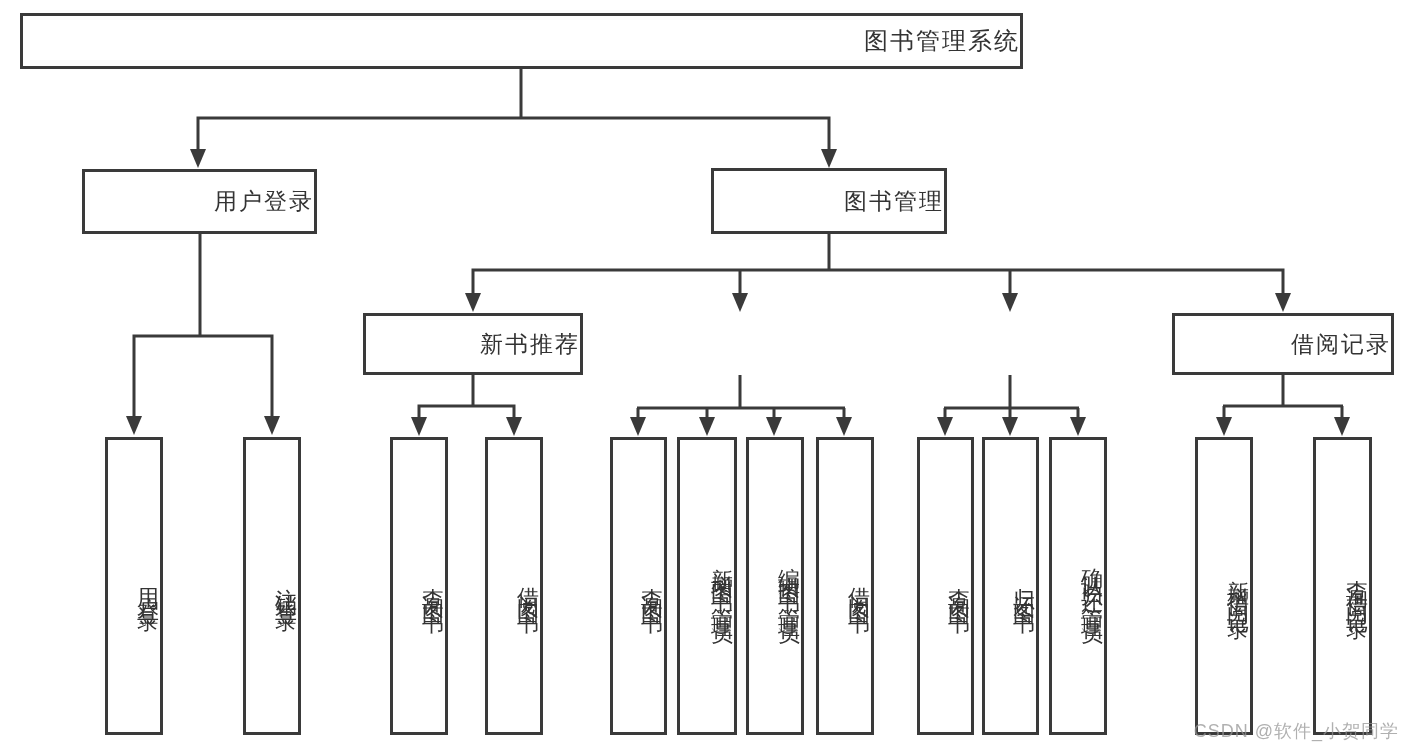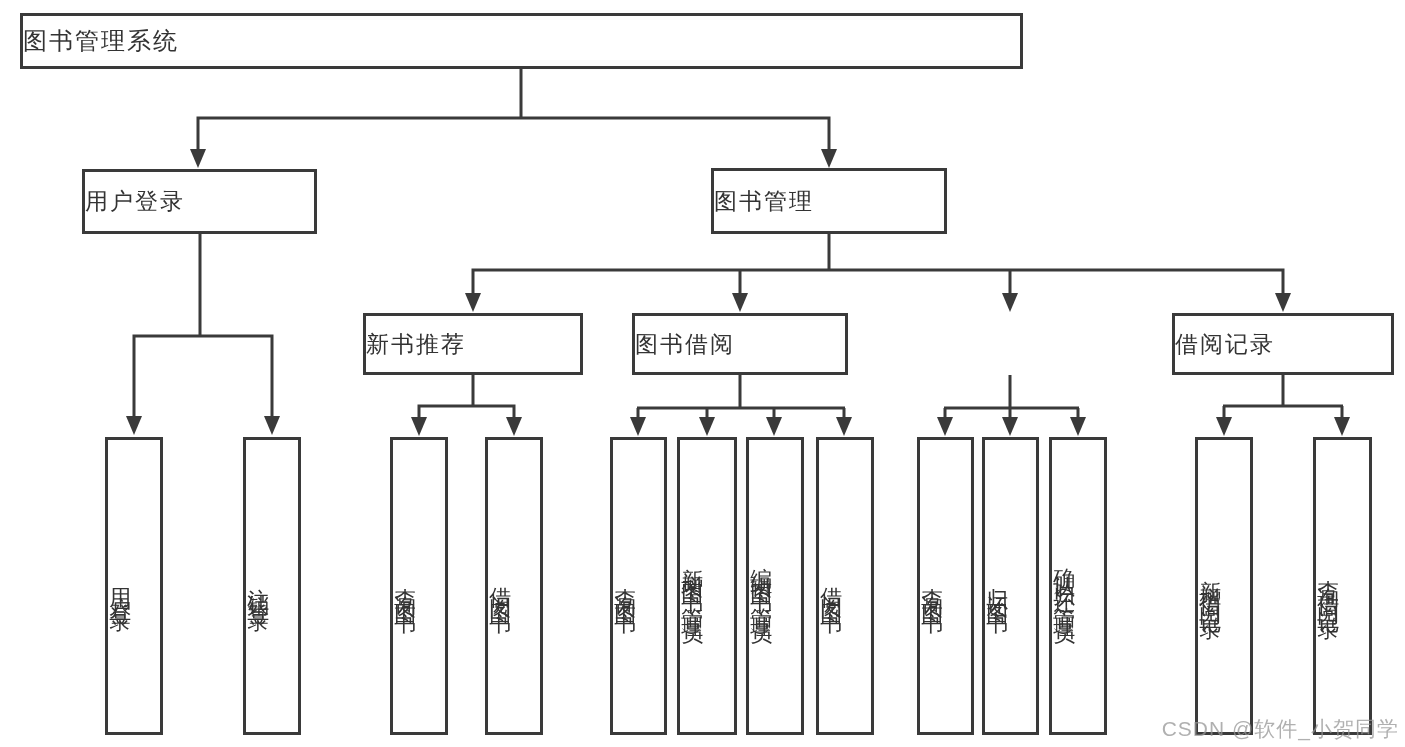--- a/index.html
+++ b/index.html
@@ -17,38 +17,38 @@
     width: 1405px; height: 747px;
     pointer-events: none;
   }
   .box {
     position: absolute;
     box-sizing: border-box;
     border: 3px solid #3a3a3a;
     background: #ffffff;
     display: flex;
     align-items: center;
-    justify-content: flex-start;
+    justify-content: flex-end;
     color: #333333;
   }
   .hbox { font-size: 23px; letter-spacing: 2px; white-space: nowrap; }
   .root-box { font-size: 24px; }
   .vbox span {
     writing-mode: vertical-lr;
     text-orientation: mixed;
     font-size: 22px;
     letter-spacing: 8px;
     line-height: 1.1;
     white-space: nowrap;
   }
   .watermark {
     position: absolute;
     right: 6px;
     bottom: 4px;
-    font-size: 21px;
+    font-size: 18px;
     letter-spacing: 1px;
     color: rgba(150,150,150,0.75);
     white-space: nowrap;
     z-index: 5;
   }
 </style>
 </head>
 <body>
 
 <div class="stage">
@@ -100,23 +100,20 @@
   <div class="box hbox" style="left:82px; top:169px; width:235px; height:65px;">
     <span>用户登录</span>
   </div>
   <div class="box hbox" style="left:363px; top:313px; width:220px; height:62px;">
     <span>新书推荐</span>
   </div>
 
   <div class="box hbox" style="left:711px; top:168px; width:236px; height:66px;">
     <span>图书管理</span>
   </div>
-  <div class="box hbox" style="left:632px; top:313px; width:216px; height:62px;">
-    <span>图书借阅</span>
-  </div>
   <div class="box hbox" style="left:1172px; top:313px; width:222px; height:62px;">
     <span>借阅记录</span>
   </div>
 
   <div class="box vbox" style="left:105px; top:437px; width:58px; height:298px;">
     <span>用户登录</span>
   </div>
   <div class="box vbox" style="left:243px; top:437px; width:58px; height:298px;">
     <span>注销登录</span>
   </div>

